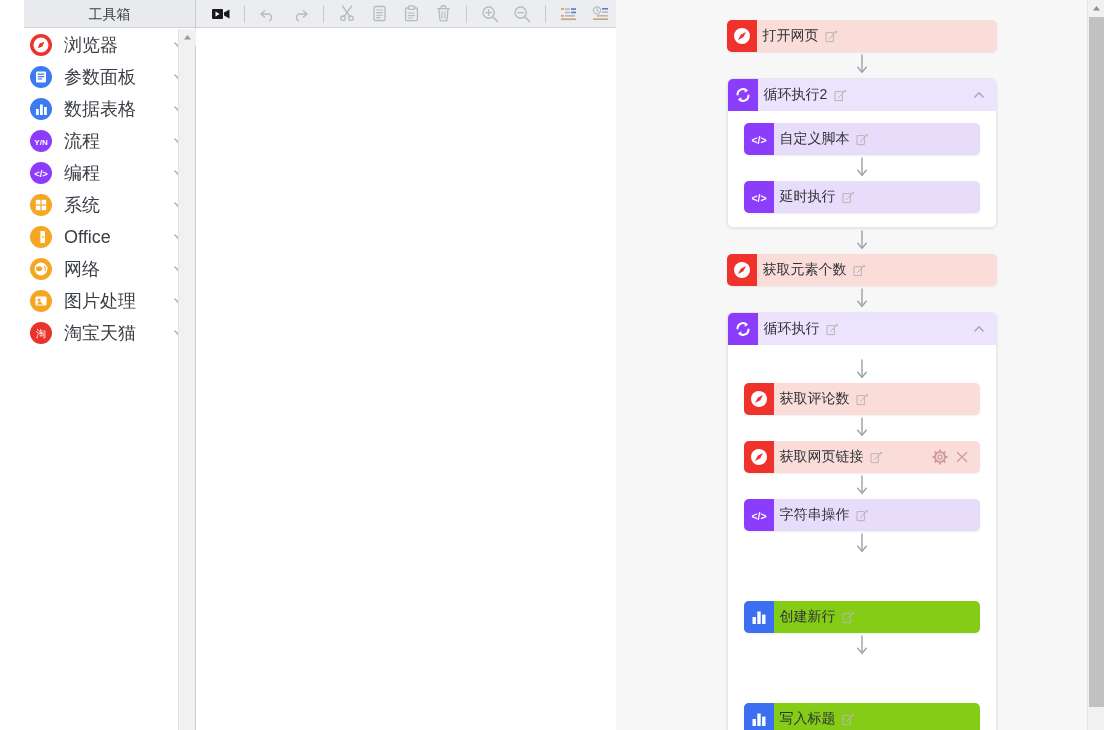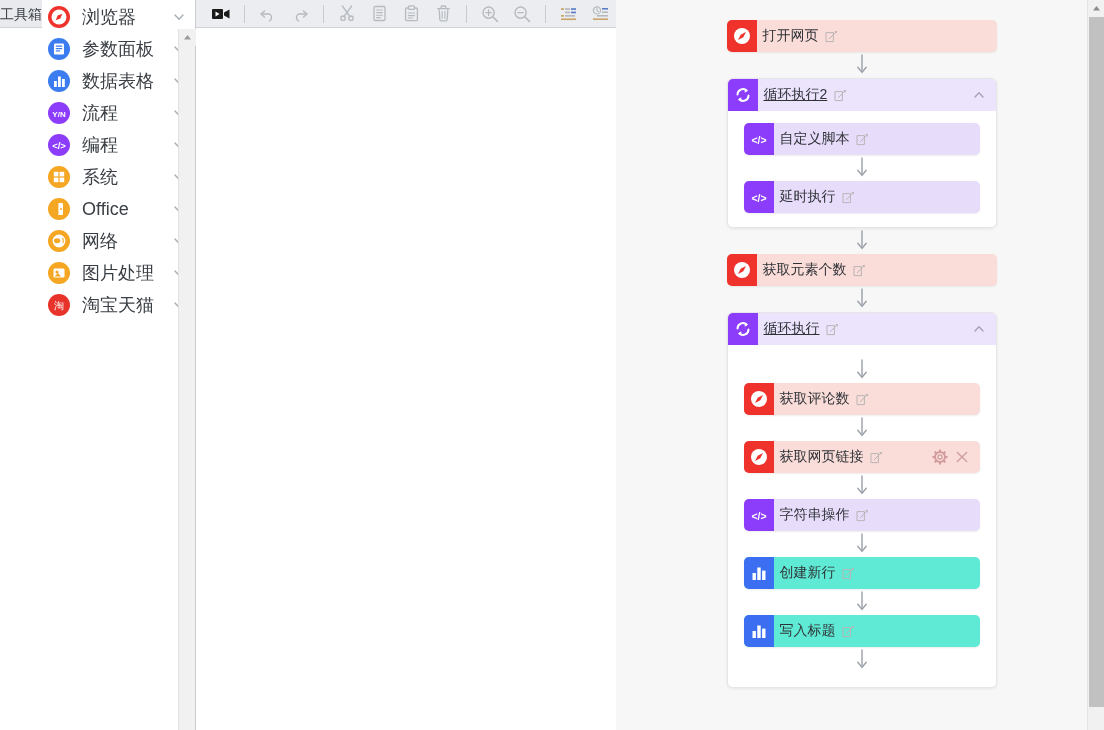--- a/index.html
+++ b/index.html
@@ -8,24 +8,25 @@
     overflow: hidden;
     font-family: "Liberation Sans", "DejaVu Sans", sans-serif;
     background: #ffffff;
     color: #333;
   }
   #app { display: flex; width: 1104px; height: 730px; position: relative; }
 
   
   #sidebar {
     width: 196px; height: 730px;
-    display: flex; flex-direction: row;
+    display: flex; flex-direction: column;
     background: #ffffff;
     border-right: 1px solid #c9ccd1;
     position: relative;
+    padding-left: 24px;
   }
   #sidebar-title {
     height: 28px; line-height: 28px;
     text-align: center;
     font-size: 14px; color: #3b4046;
     background: #e8eaed;
     border-bottom: 1px solid #cfd2d6;
   }
   #sidebar-list {
     flex: 1;
@@ -156,21 +157,21 @@
     width: 16px; height: 16px;
     display: flex; align-items: center; justify-content: center;
   }
   .act svg { display:block; }
 
   
   .n-browser { background: #fadcd9; }
   .n-browser .node-ico { background: #f0322c; }
   .n-code { background: #e8dcfb; }
   .n-code .node-ico { background: #8b3dfb; }
-  .n-table { background: #5eead4; }
+  .n-table { background: #84cc16; margin-top: 44px; }
   .n-table .node-ico { background: #3b6ef0; }
 
   
   .arrow {
     height: 26px;
     display: flex; align-items: center; justify-content: center;
   }
   .arrow svg { display: block; }
 
   
@@ -179,21 +180,20 @@
     background: #ffffff;
     border: 1px solid #e6e6ea;
     box-shadow: 0 1px 3px rgba(0,0,0,0.08);
     overflow: hidden;
   }
   .loop-head {
     height: 32px;
     background: #ece3fd;
     display: flex; align-items: center;
     position: relative;
-    text-decoration: underline;
   }
   .loop-head .node-ico { background: #8b3dfb; }
   .loop-collapse {
     margin-left: auto;
     width: 26px; height: 26px;
     display: flex; align-items: center; justify-content: center;
     margin-right: 4px;
   }
   .loop-collapse svg { display:block; }
   .loop-body {

